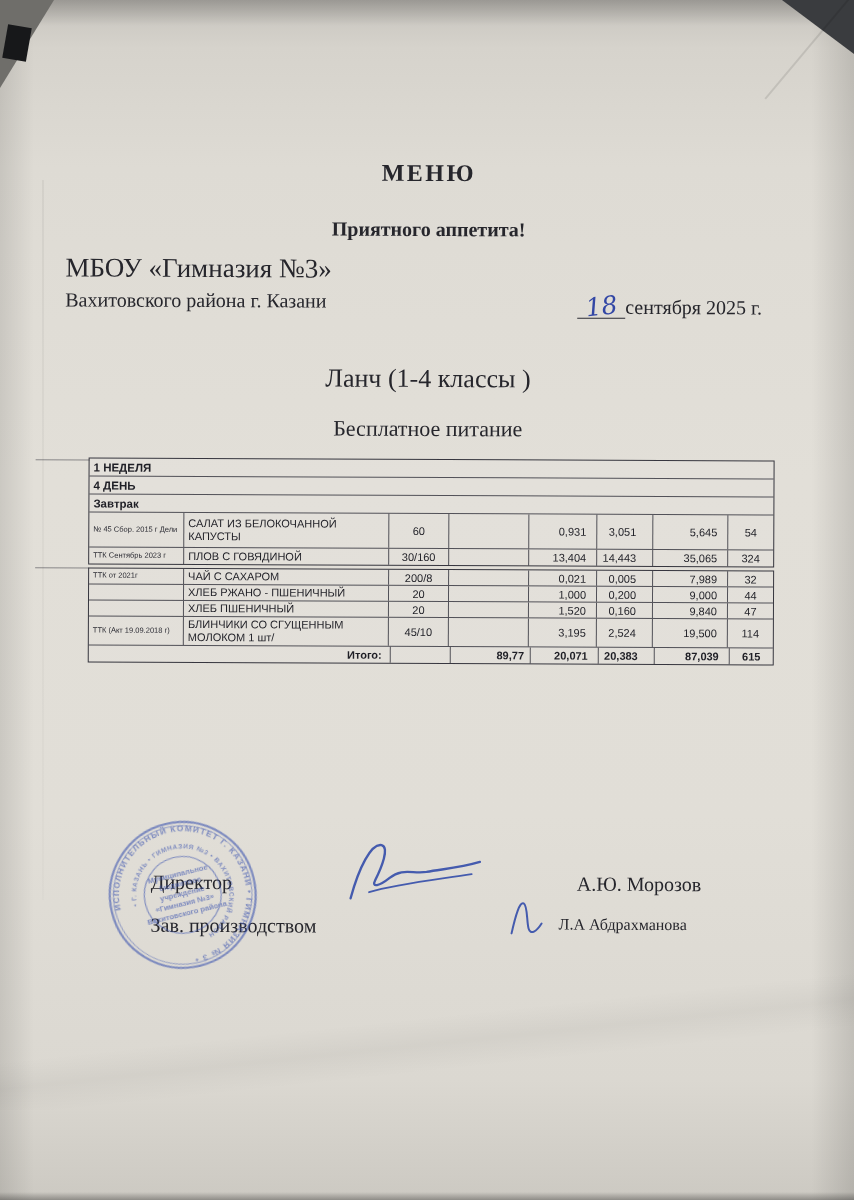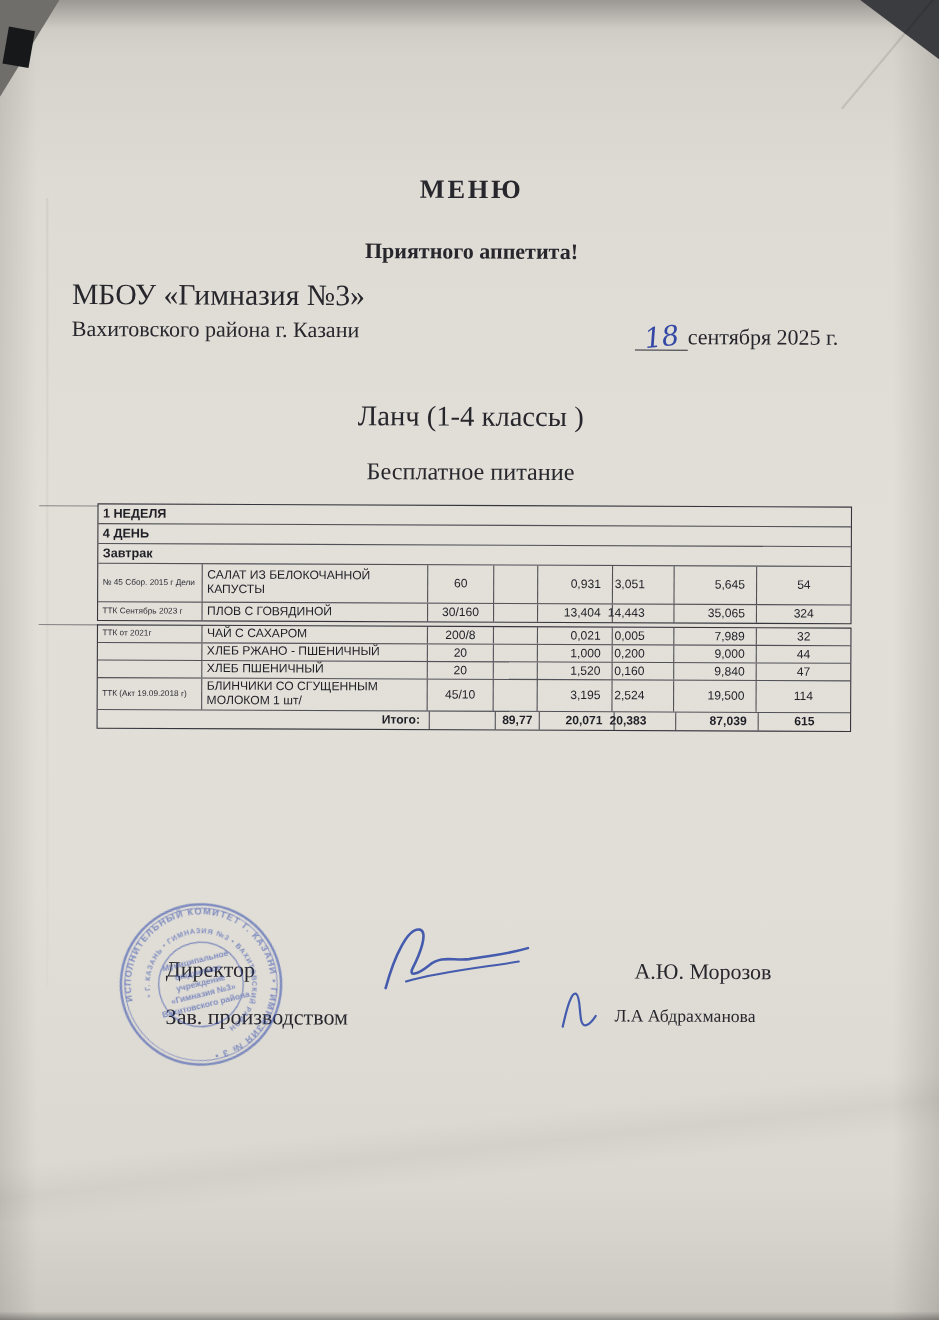--- a/index.html
+++ b/index.html
@@ -51,23 +51,23 @@
   .block2{position:absolute;top:569px;left:0;width:684px;}
   .trow{display:flex;border-top:1px solid rgba(45,45,55,.8);}
   .trow:first-child{border-top:none;}
   .cell{box-sizing:border-box;border-right:1px solid rgba(45,45,55,.8);
     padding:1px 4px;display:flex;align-items:center;line-height:12px;}
   .cell:last-child{border-right:none;}
   .full{width:100%;font-weight:700;font-size:11.5px;height:17px;justify-content:flex-start;}
   .c-ref{width:95px;font-size:7.5px;line-height:8.5px;color:#2a2a32;}
   .c-dish{width:205px;line-height:13px;}
   .c-por{width:60px;justify-content:center;}
-  .c-c4{width:40px;justify-content:center;}
+  .c-c4{width:40px;justify-content:center;margin-left:40px;}
   .c-v1{width:68px;justify-content:flex-end;padding-right:10px;}
-  .c-v2{width:56px;justify-content:flex-end;padding-right:26px;}
+  .c-v2{width:56px;justify-content:flex-end;padding-right:16px;}
   .c-v3{width:75px;justify-content:flex-end;padding-right:10px;}
   .c-k{flex:1;justify-content:center;}
   .r-salad .cell{min-height:34px;}
   .r-plov .cell{min-height:16px;}
   .r-sm .cell{min-height:13px;}
   .r-blin .cell{min-height:28px;}
   .r-total .cell{min-height:16px;font-weight:700;}
   .c-total-label{width:302px;justify-content:flex-end;padding-right:8px;}
   .artifact-line{position:absolute;height:1px;background:rgba(50,50,60,.5);}
   .al1{left:35px;top:461px;width:54px;}

